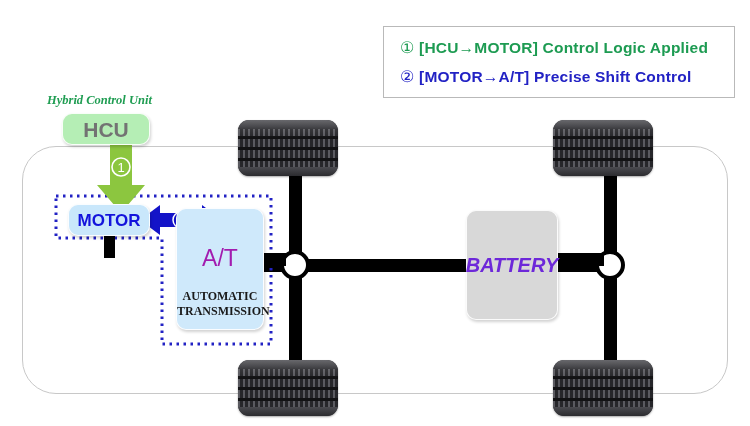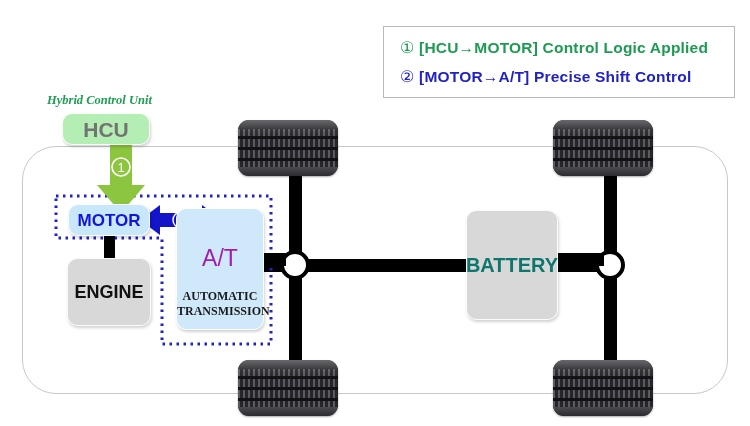--- a/index.html
+++ b/index.html
@@ -198,23 +198,24 @@
     line-height: 1.25;
     font-family: "Liberation Serif", serif;
   }
 
   .battery-box {
     left: 466px; top: 210px;
     width: 92px; height: 110px;
     background: #d8d8d8;
   }
   .battery-box .lbl {
-    color: #0f766e;
+    color: #6d28d9;
     font-size: 20px;
     font-weight: bold;
+    font-style: italic;
   }
 
   
   .dotted-region {
     position: absolute;
     pointer-events: none;
   }
 
   
   .stub {
@@ -307,23 +308,20 @@
   <div class="hcu-caption">Hybrid Control Unit</div>
 
   <div class="comp hcu-box">
     <span class="lbl">HCU</span>
   </div>
 
   <div class="comp motor-box">
     <span class="lbl">MOTOR</span>
   </div>
 
-  <div class="comp engine-box">
-    <span class="lbl">ENGINE</span>
-  </div>
 
   <div class="comp at-box">
     <span class="lbl">A/T</span>
     <span class="sub">
       <span>AUTOMATIC</span><br>
       <span>TRANSMISSION</span>
     </span>
   </div>
 
   <div class="comp battery-box">

